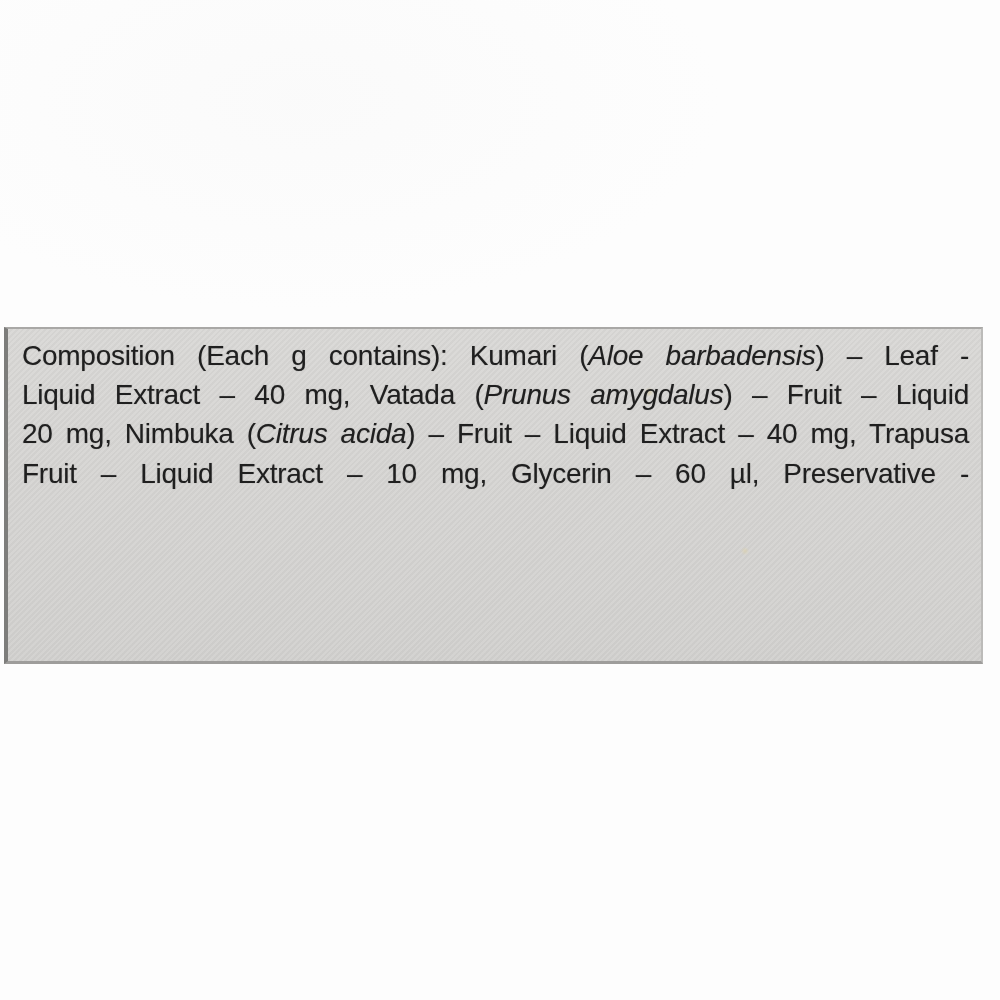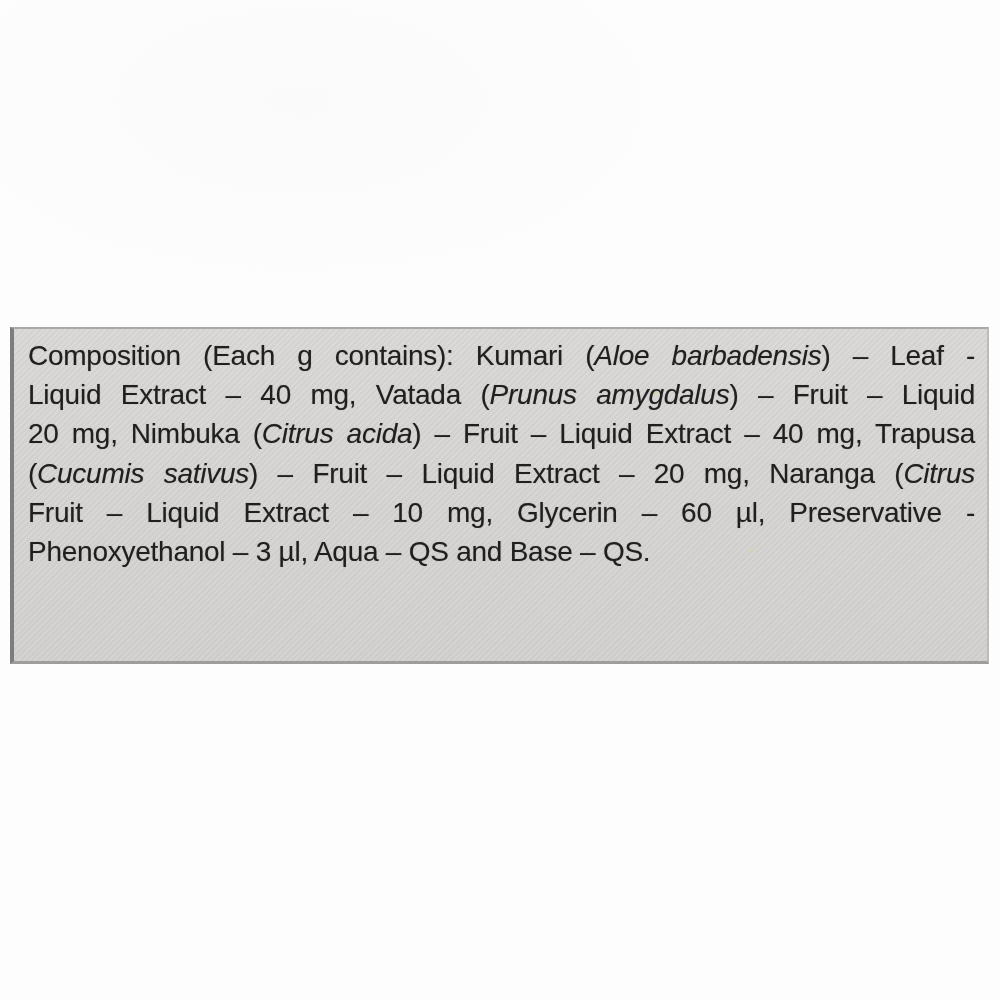--- a/index.html
+++ b/index.html
@@ -14,21 +14,21 @@
   .photo {
     position: relative;
     width: 1000px;
     height: 1000px;
     background:
       radial-gradient(ellipse 600px 300px at 30% 10%, rgba(250,250,250,0.9), rgba(253,253,253,0) 70%),
       #fdfdfd;
   }
   .label {
     position: absolute;
-    left: 10px;
+    left: 4px;
     top: 327px;
     width: 979px;
     height: 337px;
     box-sizing: border-box;
     background:
       radial-gradient(circle 7px at 641px 63px, rgba(222,205,150,0.55), rgba(222,205,150,0) 70%),
       radial-gradient(circle 6px at 737px 222px, rgba(225,210,160,0.5), rgba(225,210,160,0) 70%),
       repeating-linear-gradient(135deg, rgba(255,255,255,0.05) 0 2px, rgba(0,0,0,0.025) 2px 4px),
       linear-gradient(180deg, #d9d8d6 0%, #d5d4d2 55%, #d2d1cf 100%);
     border-top: 2px solid #a9a8a6;
@@ -59,18 +59,16 @@
 </style>
 </head>
 <body>
 
 <div class="photo">
   <div class="label">
     <div class="text-block" id="label-lines">
         <div class="line"><span>Composition (Each g contains): Kumari (</span><span class="italic">Aloe barbadensis</span><span>) – Leaf -</span></div>
         <div class="line"><span>Liquid Extract – 40 mg, Vatada (</span><span class="italic">Prunus amygdalus</span><span>) – Fruit – Liquid</span></div>
         <div class="line"><span>20 mg, Nimbuka (</span><span class="italic">Citrus acida</span><span>) – Fruit – Liquid Extract – 40 mg, Trapusa</span></div>
-        <div class="line"><span>(</span><span class="italic">Cucumis sativus</span><span>) – Fruit – Liquid Extract – 20 mg, Naranga (</span><span class="italic">Citrus</span></div>
         <div class="line"><span>Fruit – Liquid Extract – 10 mg, Glycerin – 60 µl, Preservative -</span></div>
-        <div class="line last"><span>Phenoxyethanol – 3 µl, Aqua – QS and Base – QS.</span></div>
       </div>
   </div>
 </div>
 
 </body></html>

